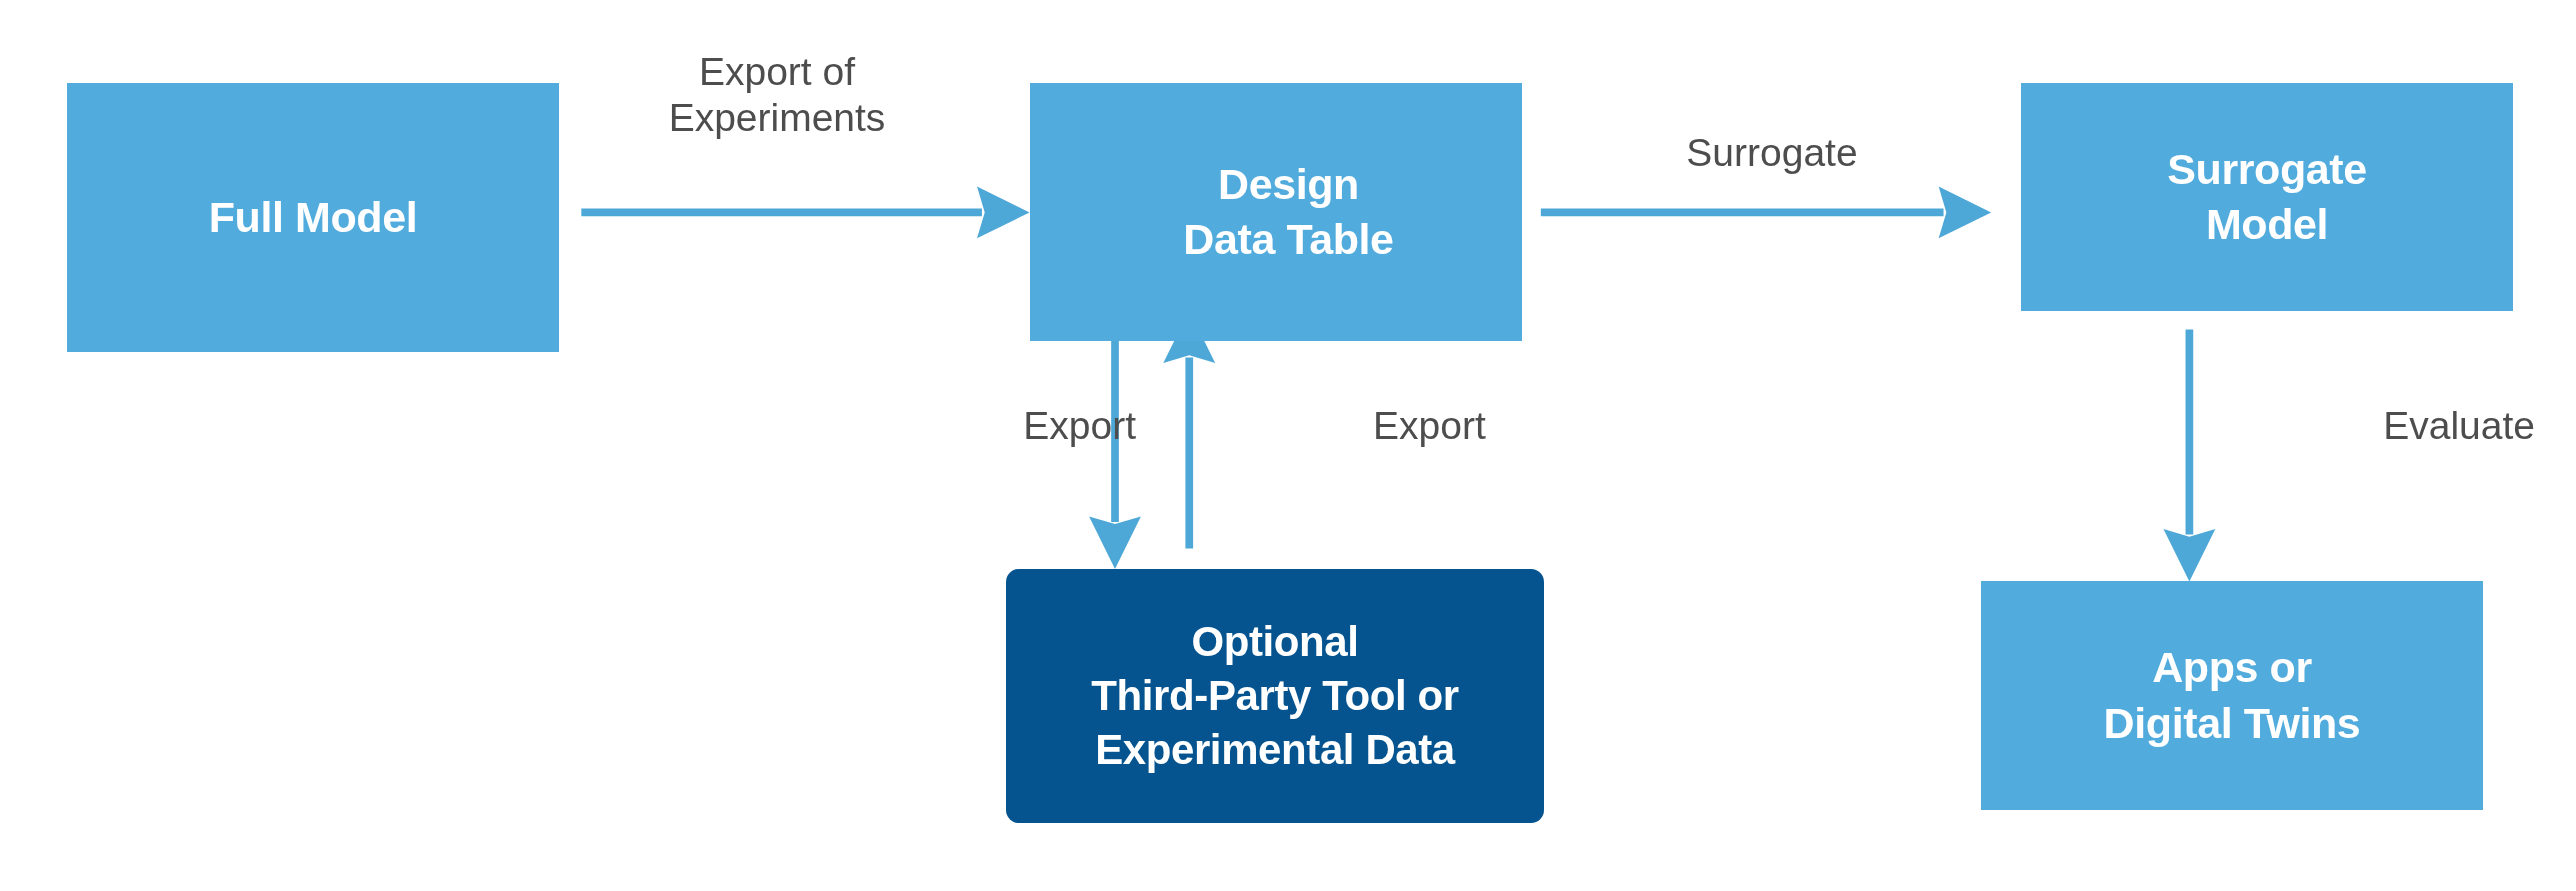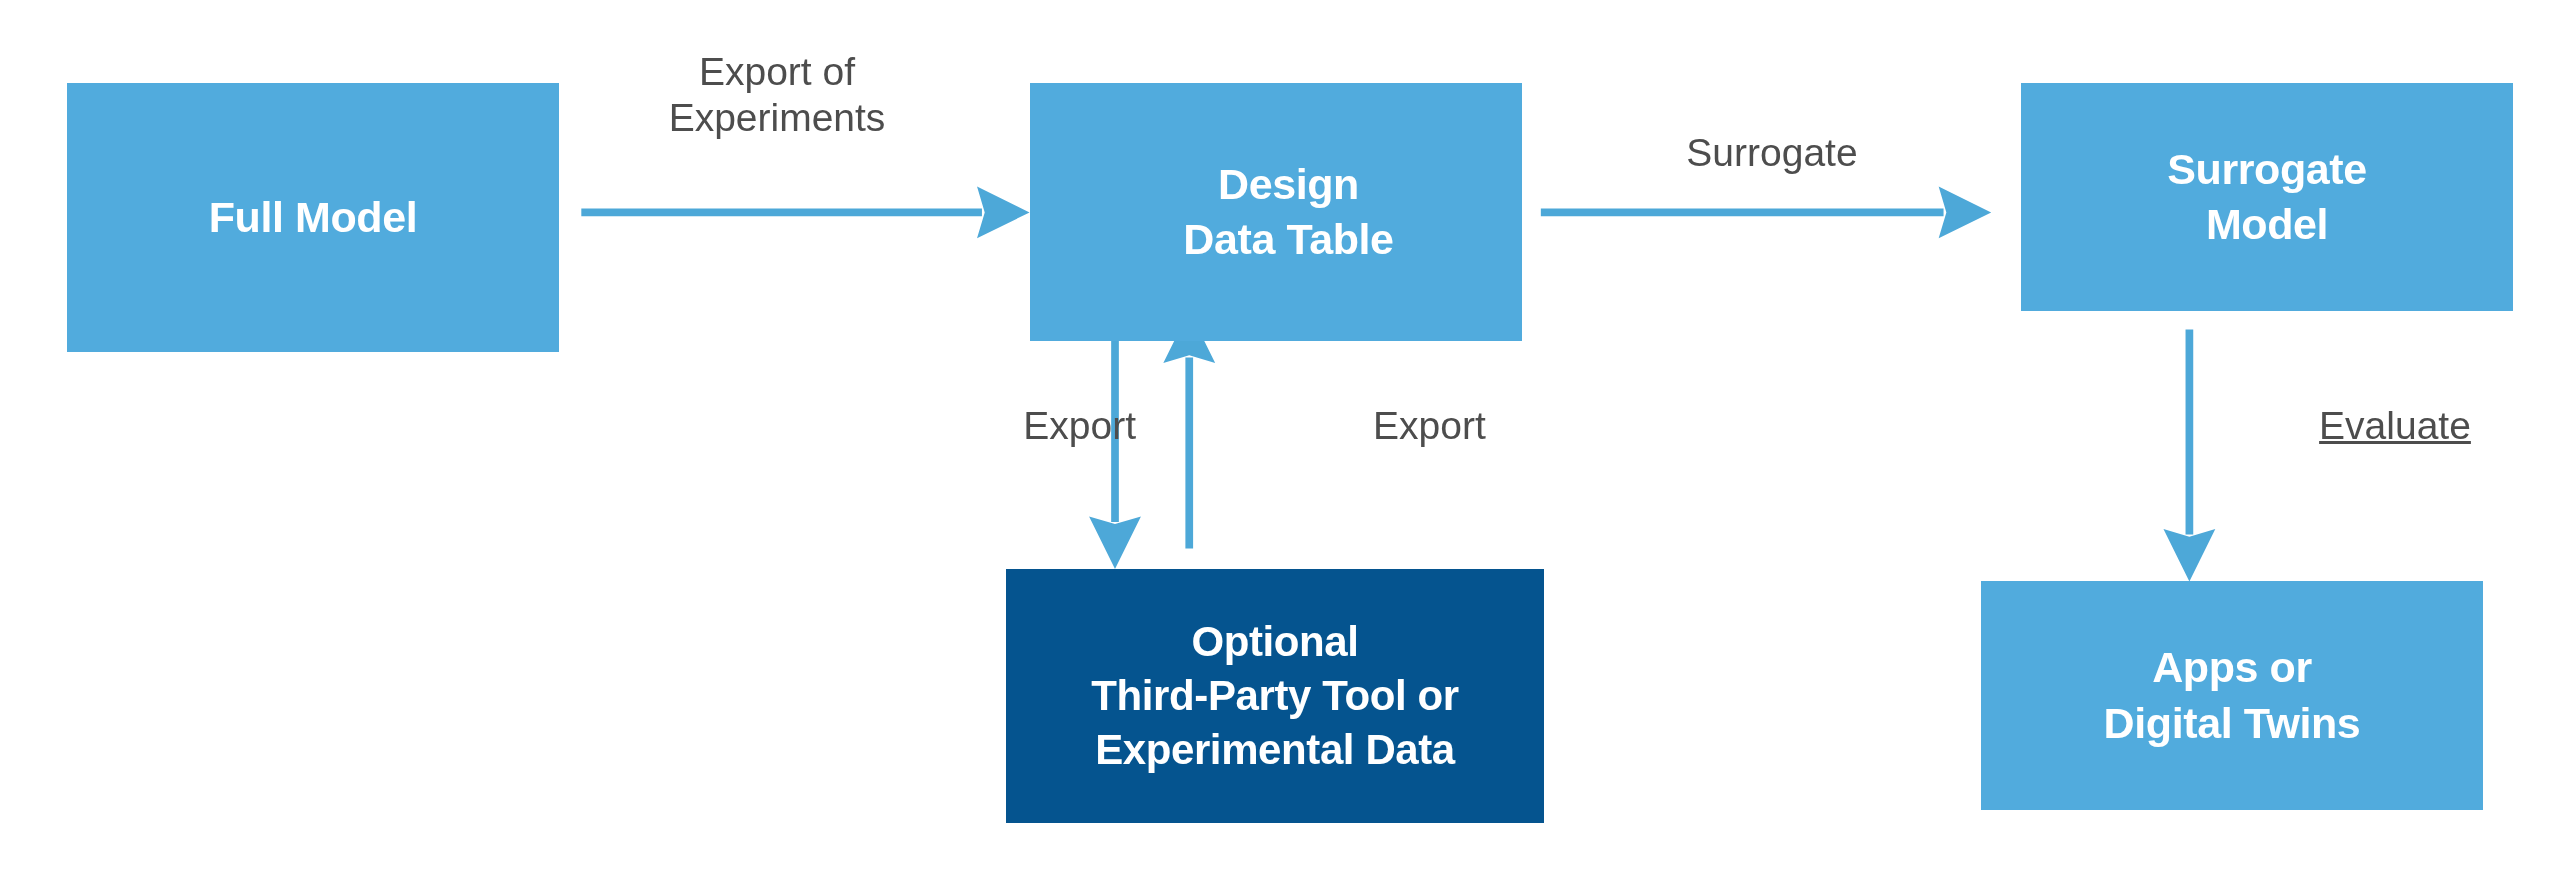--- a/index.html
+++ b/index.html
@@ -27,21 +27,21 @@
     font-weight: bold;
     font-size: 43px;
     line-height: 1.28;
     letter-spacing: -0.4px;
     font-family: "Liberation Sans", sans-serif;
     box-sizing: border-box;
     padding: 2.8px 7px;
     white-space: pre-line;
   }
   .node.light { background: #51abdd; }
-  .node.dark  { background: #05548f; }
+  .node.dark  { background: #05548f; border-radius: 13px; }
 
   
   #node-full-model      { left: 67px;   top: 83px;  width: 492px; height: 269px; }
   #node-design-table    { left: 1030px; top: 83px;  width: 492px; height: 258px; padding-left: 32px; }
   #node-surrogate       { left: 1991px; top: 83px;  width: 492px; height: 228px; margin-left: 30px; }
   #node-optional-tool   { left: 1006px; top: 569px;  width: 538px; height: 254px; font-size: 42px; }
   #node-apps            { left: 1981px; top: 581px;  width: 502px; height: 229px; }
 
   
   #connectors {
@@ -60,21 +60,21 @@
     line-height: 1.17;
     font-weight: normal;
     text-align: center;
     font-family: "Liberation Sans", sans-serif;
     white-space: pre-line;
   }
   #label-doe      { left: 616px;  top: 49px;  width: 322px; }
   #label-training { left: 1632px; top: 130px; width: 280px; }
   #label-export   { left: 933px; top: 403px; width: 203px; text-align: right; }
   #label-import   { left: 1373px; top: 403px; width: 231px; text-align: left; }
-  #label-evaluate { left: 2255px; top: 403px; width: 280px; text-align: center; text-decoration: underline; }
+  #label-evaluate { left: 2255px; top: 403px; width: 280px; text-align: right; }
 </style>
 </head>
 <body>
 
 <div id="canvas">
 
   <svg id="connectors" viewBox="0 0 3678 1273" width="2576" height="892" xmlns="http://www.w3.org/2000/svg">
 
     <g>
       <line x1="830" y1="303" x2="1402" y2="303" stroke="#4da8d8" stroke-width="11"></line>

